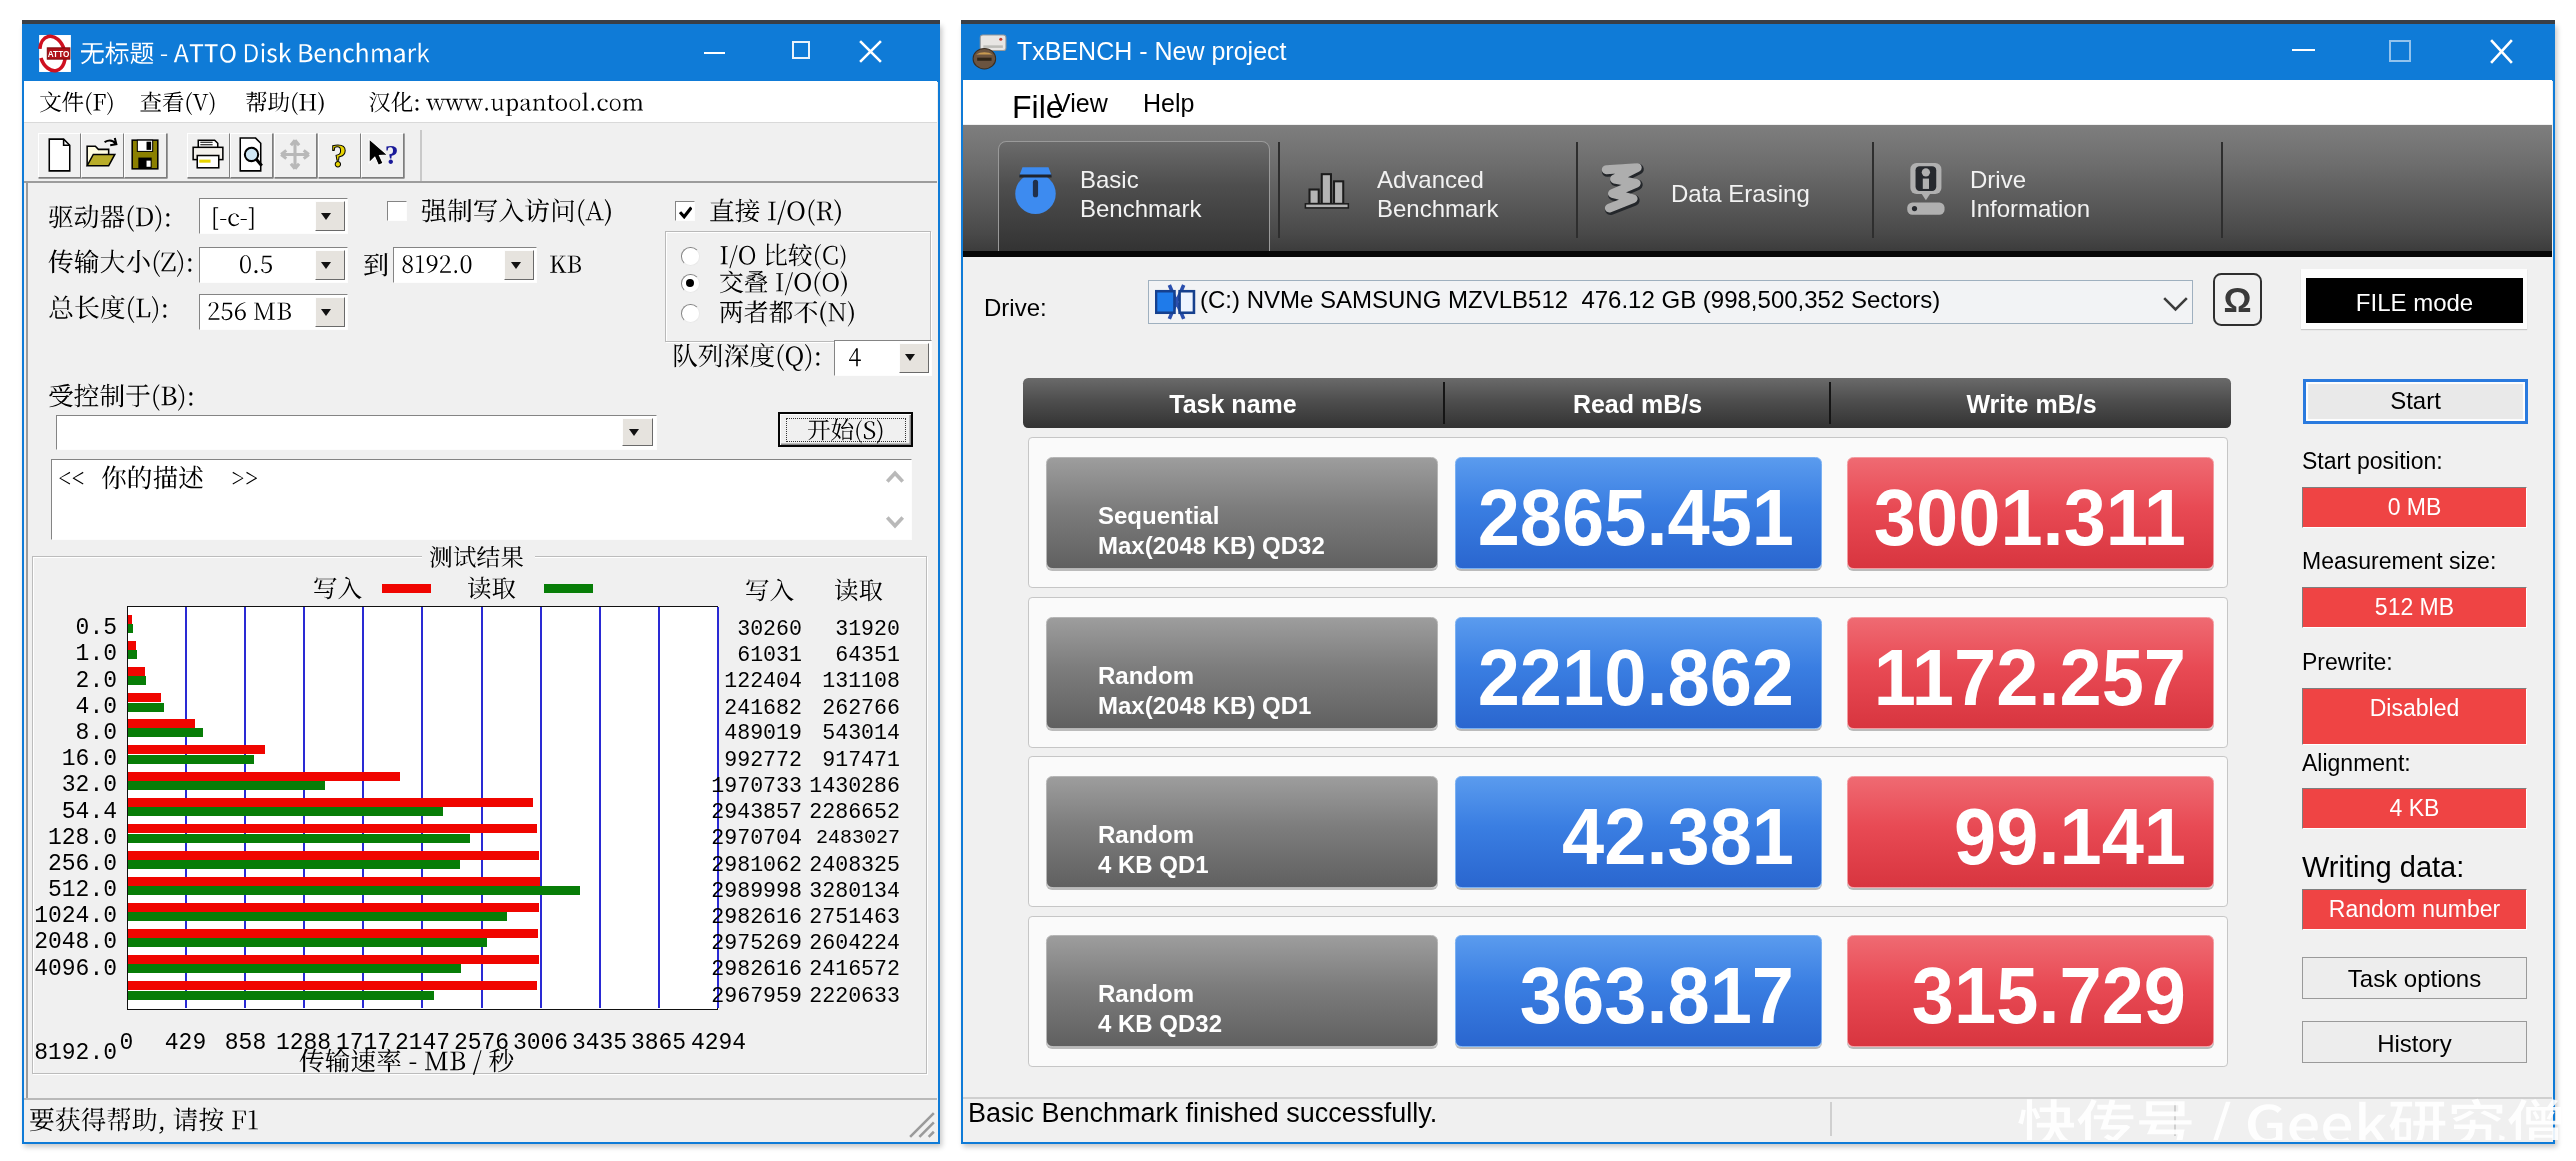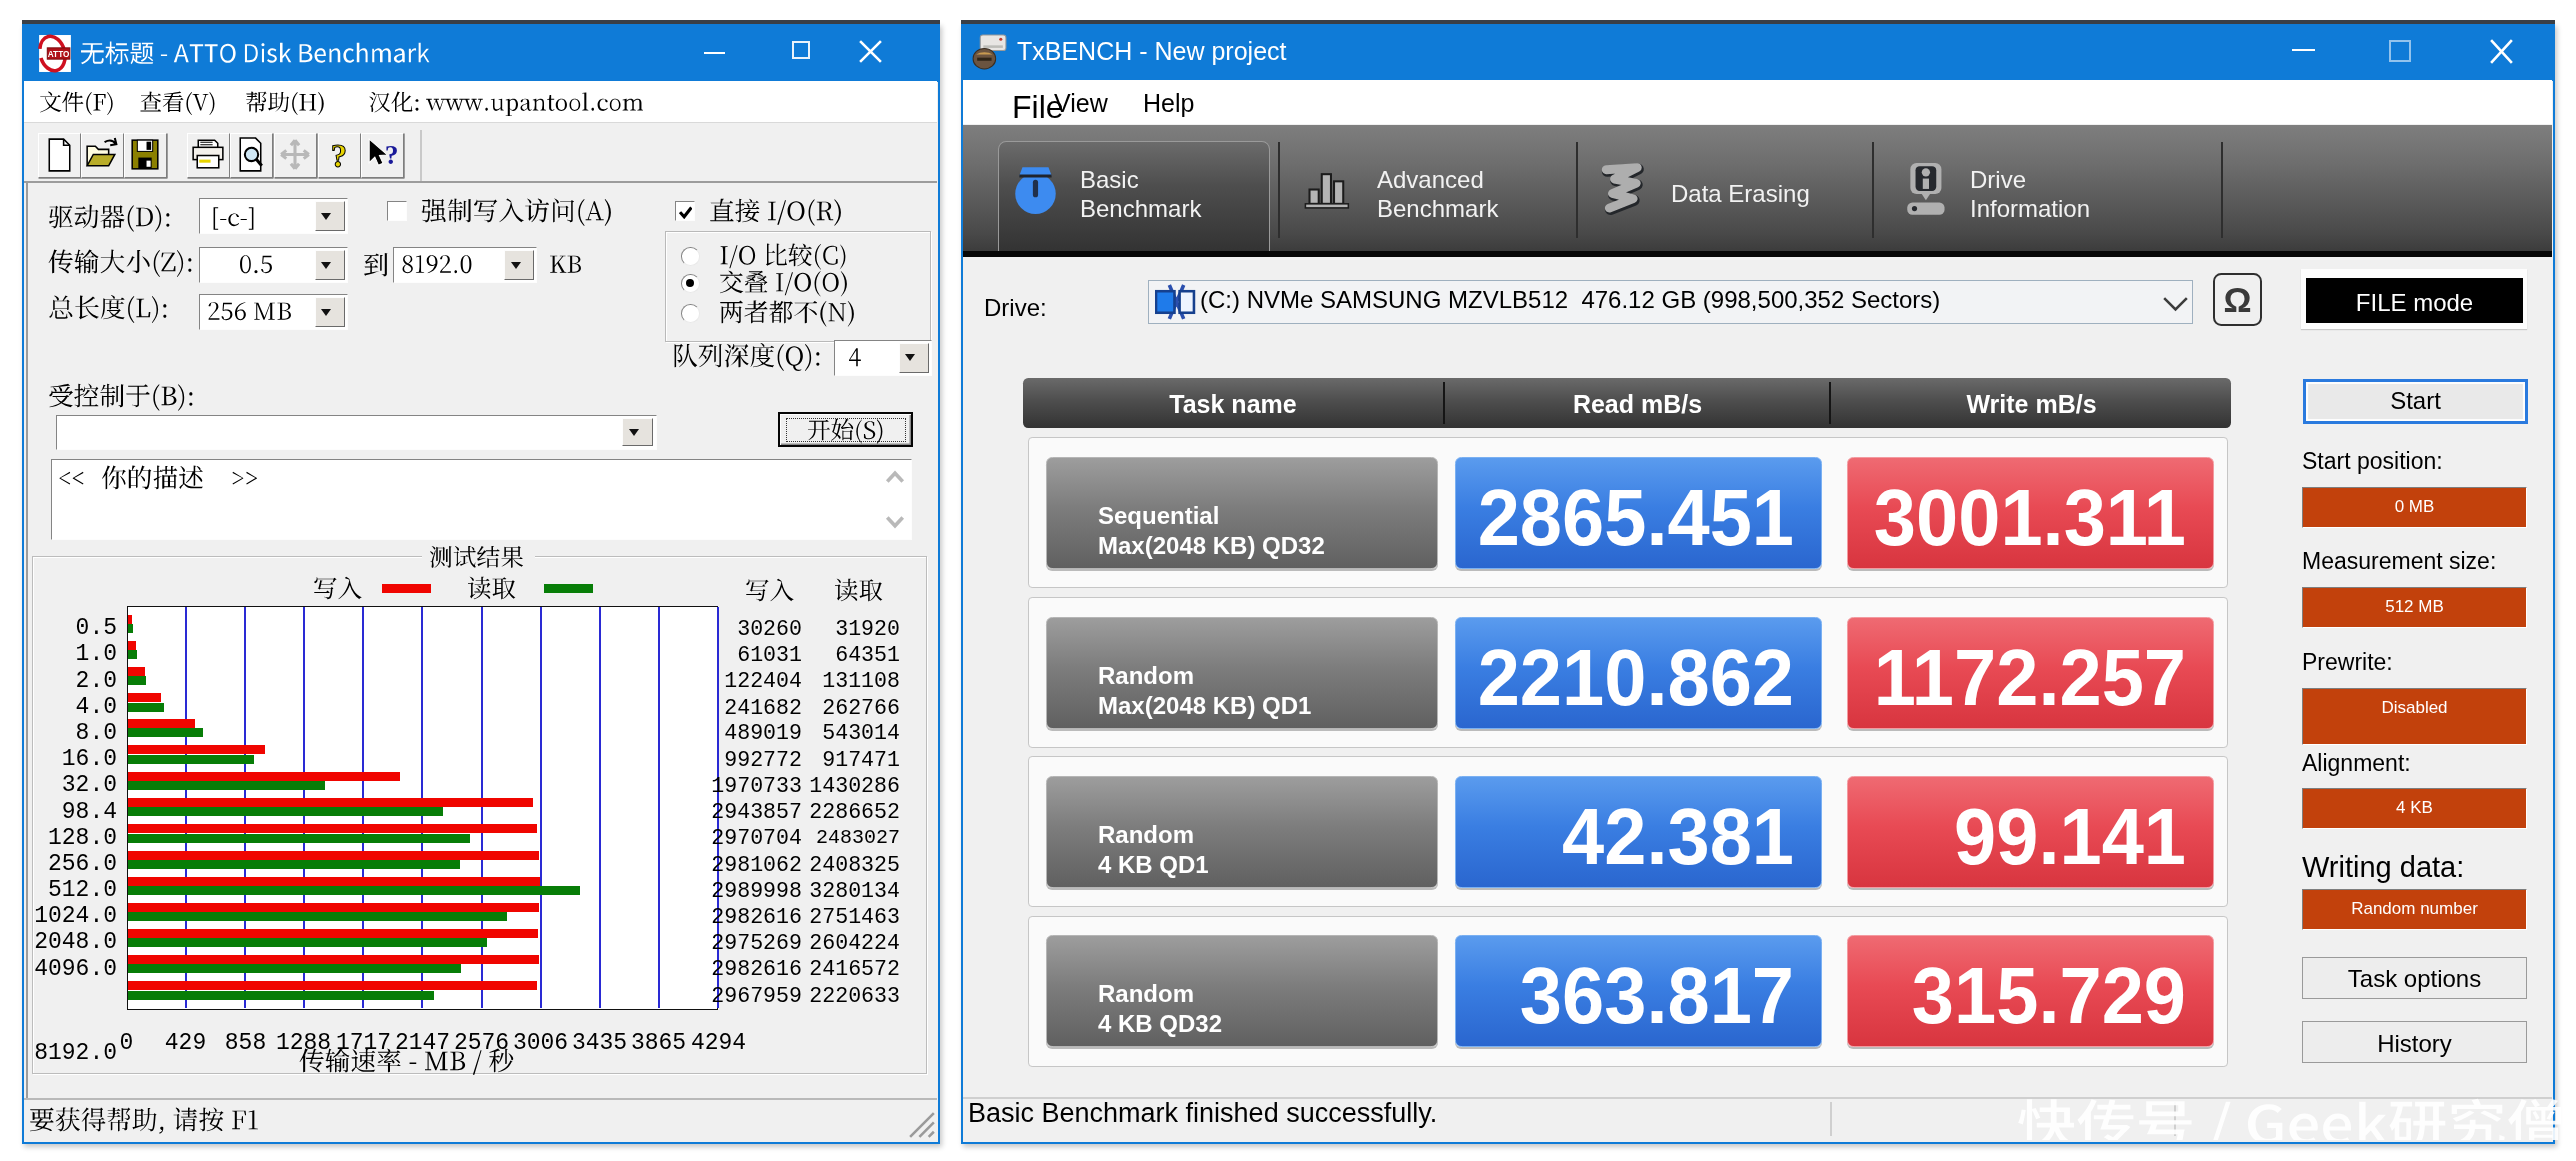--- a/index.html
+++ b/index.html
@@ -2,21 +2,21 @@
 <html style="font-size:8.2px"><head><meta charset="utf-8"><style>
 *{margin:0;padding:0;box-sizing:border-box}
 html,body{width:2576px;height:1161px;background:#fff;font-family:"Liberation Sans",sans-serif;position:relative;overflow:hidden}
 .abs{position:absolute}
 .win{position:absolute;background:#f0f0f0;box-shadow:1.5px 2.6px 5.2px rgba(0,0,0,.22)}
 .tt{color:#fff;font-family:"Liberation Sans",sans-serif}
 .mono{font-family:"Liberation Mono",monospace}
 .sunk{background:#fff;border-top:1.5px solid #848484;border-left:1.5px solid #848484;border-right:1.5px solid #fdfdfd;border-bottom:1.5px solid #fdfdfd}
 .cbtn{background:#e6e3de;border-top:1.5px solid #fdfdfd;border-left:1.5px solid #fdfdfd;border-right:1.5px solid #6a6a6a;border-bottom:1.5px solid #6a6a6a}
 .tri{width:0;height:0;border-left:5.7px solid transparent;border-right:5.7px solid transparent;border-top:7.2px solid #111}
-.blk{background:#c2410c;color:#fff;border-top:1.5px solid #7e7e7e;border-left:1.5px solid #7e7e7e;border-right:1.5px solid #fff;border-bottom:1.5px solid #fff;text-align:center;font-size:17px}
+.blk{background:#ef4444;color:#fff;border-top:1.5px solid #7e7e7e;border-left:1.5px solid #7e7e7e;border-right:1.5px solid #fff;border-bottom:1.5px solid #fff;text-align:center;font-size:23px}
 </style></head><body>
 <div class="win" style="left:21.6px;top:23px;width:918px;height:1121px;border:2.1px solid #0f7bd7"></div>
 <div class="abs" style="left:21.6px;top:19.6px;width:918px;height:4.1px;background:#3a3f46"></div>
 <div class="abs" style="left:21.6px;top:24px;width:918px;height:58px;background:#0f7bd7"></div>
 <svg class="abs" style="left:38px;top:34px" width="34" height="39" viewBox="0 0 66 76">
 <rect x="2" y="2" width="62" height="72" fill="#fff"></rect>
 <ellipse cx="28" cy="38" rx="24" ry="34" fill="none" stroke="#cf1020" stroke-width="7" stroke-dasharray="88 18" transform="rotate(-14 28 38)"></ellipse>
 <rect x="18" y="27" width="44" height="22" fill="#b01018" stroke="#7e0c10" stroke-width="2"></rect>
 <text x="40" y="44" font-size="16" font-weight="bold" fill="#fff" text-anchor="middle" font-family="Liberation Sans">ATTO</text>
 </svg>
@@ -239,21 +239,21 @@
 <div class="abs mono" style="left:0px;top:746px;width:117px;text-align:right;font-size:23px;color:#000">16.0</div>
 <div class="abs" style="left:128px;top:745px;width:137px;height:8.8px;background:#f00500"></div>
 <div class="abs" style="left:128px;top:755px;width:126px;height:8.8px;background:#077d07"></div>
 <div class="abs mono" style="left:659px;top:748px;width:143px;text-align:right;font-size:21.6px;color:#000">992772</div>
 <div class="abs mono" style="left:757px;top:748px;width:143px;text-align:right;font-size:21.6px;color:#000">917471</div>
 <div class="abs mono" style="left:0px;top:772px;width:117px;text-align:right;font-size:23px;color:#000">32.0</div>
 <div class="abs" style="left:128px;top:772px;width:272px;height:8.8px;background:#f00500"></div>
 <div class="abs" style="left:128px;top:781px;width:197px;height:8.8px;background:#077d07"></div>
 <div class="abs mono" style="left:659px;top:774px;width:143px;text-align:right;font-size:21.6px;color:#000">1970733</div>
 <div class="abs mono" style="left:757px;top:774px;width:143px;text-align:right;font-size:21.6px;color:#000">1430286</div>
-<div class="abs mono" style="left:0px;top:799px;width:117px;text-align:right;font-size:23px;color:#000">98.4</div>
+<div class="abs mono" style="left:0px;top:799px;width:117px;text-align:right;font-size:23px;color:#000">54.4</div>
 <div class="abs" style="left:128px;top:798px;width:405px;height:8.8px;background:#f00500"></div>
 <div class="abs" style="left:128px;top:807px;width:315px;height:8.8px;background:#077d07"></div>
 <div class="abs mono" style="left:659px;top:800px;width:143px;text-align:right;font-size:21.6px;color:#000">2943857</div>
 <div class="abs mono" style="left:757px;top:800px;width:143px;text-align:right;font-size:21.6px;color:#000">2286652</div>
 <div class="abs mono" style="left:0px;top:825px;width:117px;text-align:right;font-size:23px;color:#000">128.0</div>
 <div class="abs" style="left:128px;top:824px;width:409px;height:8.8px;background:#f00500"></div>
 <div class="abs" style="left:128px;top:834px;width:342px;height:8.8px;background:#077d07"></div>
 <div class="abs mono" style="left:659px;top:826px;width:143px;text-align:right;font-size:21.6px;color:#000">2970704</div>
 <div class="abs mono" style="left:757px;top:826px;width:143px;text-align:right;font-size:20px;color:#000">2483027</div>
 <div class="abs mono" style="left:0px;top:851px;width:117px;text-align:right;font-size:23px;color:#000">256.0</div>

